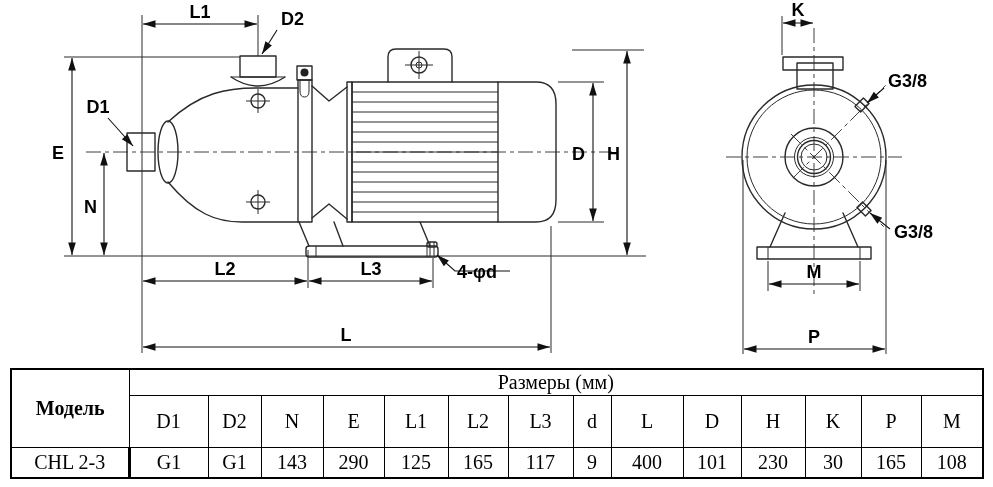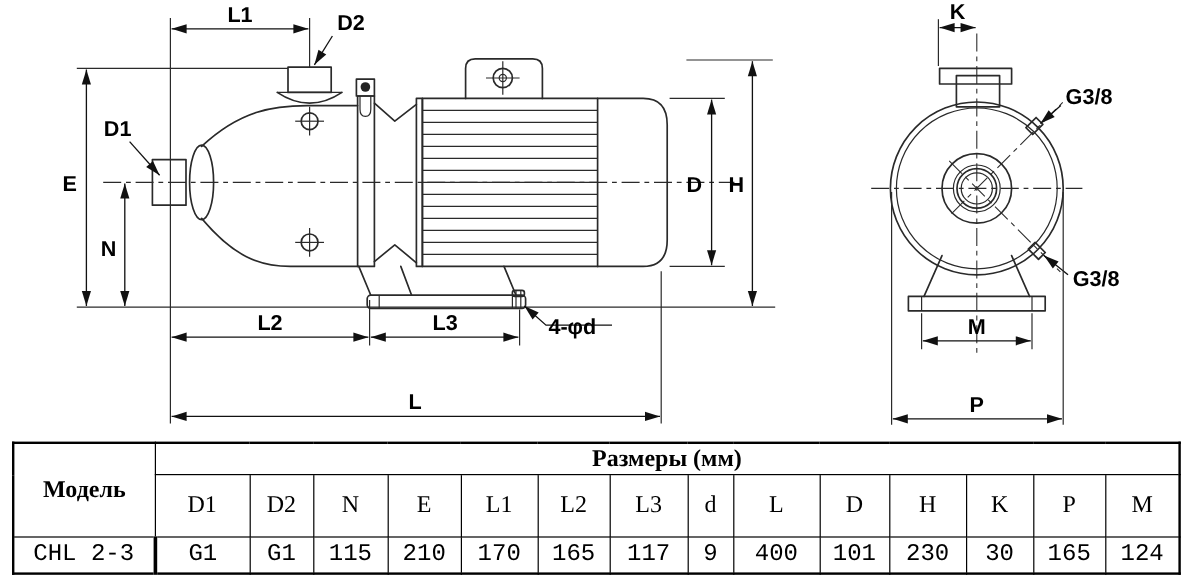--- a/index.html
+++ b/index.html
@@ -8,23 +8,23 @@
   .ol{fill:none;stroke:#2a2a2a;stroke-width:1.4;stroke-linejoin:round;stroke-linecap:round;}
   .thin{fill:none;stroke:#2a2a2a;stroke-width:1;}
   .cl{fill:none;stroke:#2a2a2a;stroke-width:0.9;stroke-dasharray:15 4 4 4;}
   .dim{fill:none;stroke:#111;stroke-width:1.1;}
   .fill{fill:#222;stroke:none;}
   svg text{font-family:"Liberation Sans","DejaVu Sans",sans-serif;font-weight:700;font-size:18px;fill:#000;}
   table.dims{position:absolute;left:10px;top:368px;width:973px;border-collapse:collapse;table-layout:fixed;
     border:2px solid #000;font-family:"Liberation Serif","DejaVu Serif",serif;color:#000;}
   table.dims th,table.dims td{border:1px solid #000;text-align:center;vertical-align:middle;padding:0;font-size:20px;}
   th.modelh{font-weight:700;font-size:21px;border-right:3px solid #000;margin-top:48px;}
-  th.dimsh{font-weight:700;font-size:21px;height:25px;}
+  th.dimsh{font-weight:400;font-size:21px;height:25px;}
   tr.letters th{font-weight:400;height:51px;}
-  tbody td{height:29px;font-weight:400;border-top:3px solid #000;font-family:Liberation Mono, monospace;}
+  tbody td{height:29px;font-weight:400;border-top:3px solid #000;}
   tbody td.modelc{border-right:3px solid #000;}
 </style>
 </head>
 <body>
 
 <div class="wrap">
 
 <svg class="drawing" width="993" height="362" viewBox="0 0 993 362">
   <defs>
     <marker id="arr" viewBox="0 0 12 8" refX="11" refY="4" markerWidth="13" markerHeight="9" orient="auto-start-reverse">
@@ -230,29 +230,29 @@
       <th>K</th>
       <th>P</th>
       <th>M</th>
     </tr>
   </thead>
   <tbody>
     <tr>
       <td class="modelc">CHL 2-3</td>
       <td>G1</td>
       <td>G1</td>
-      <td>115</td>
-      <td>210</td>
-      <td>170</td>
+      <td>143</td>
+      <td>290</td>
+      <td>125</td>
       <td>165</td>
       <td>117</td>
       <td>9</td>
       <td>400</td>
       <td>101</td>
       <td>230</td>
       <td>30</td>
       <td>165</td>
-      <td>124</td>
+      <td>108</td>
     </tr>
   </tbody>
 </table>
 
 </div>
 
 </body></html>

